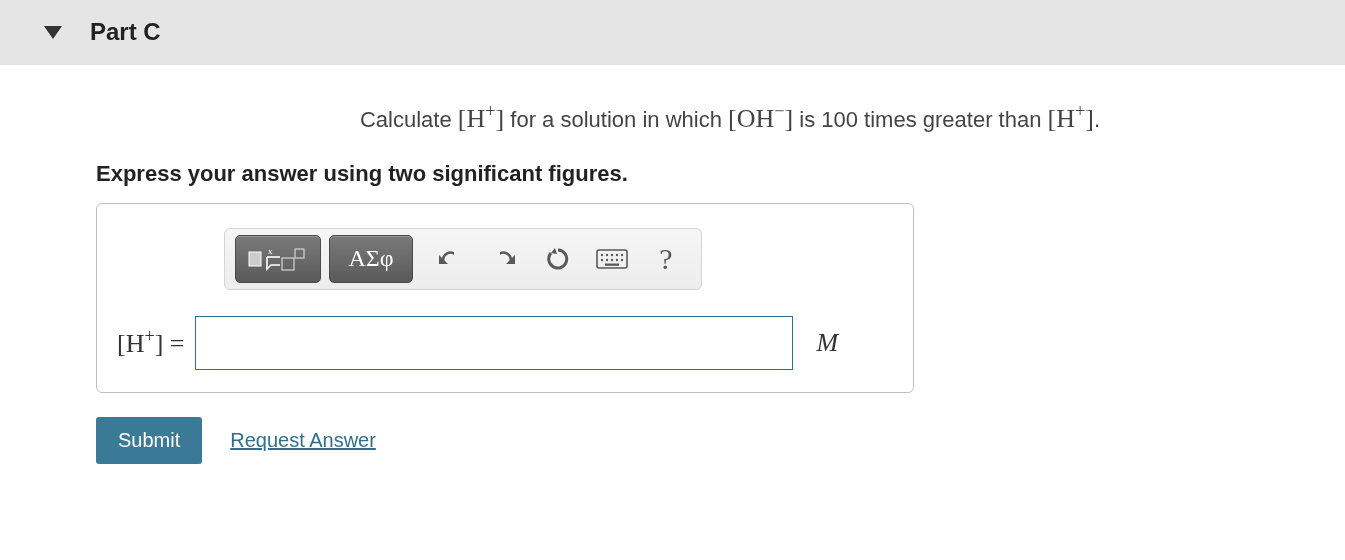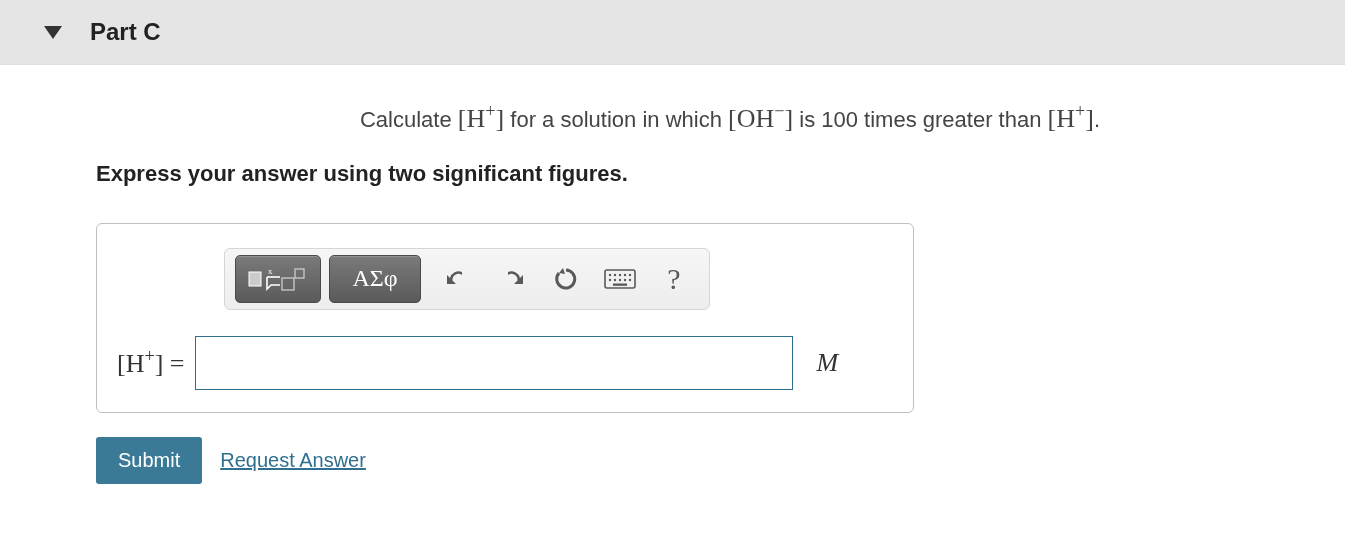--- a/index.html
+++ b/index.html
@@ -44,21 +44,21 @@
   }
   .chem {
     font-family: 'Times New Roman', serif;
     font-size: 26px;
   }
   .sup { font-size: 0.7em; vertical-align: super; }
   .instruction {
     font-weight: bold;
     font-size: 22px;
     color: #222;
-    margin-bottom: 36px;
+    margin-bottom: 16px;
   }
   .answer-box {
     border: 1px solid #bfbfbf;
     border-radius: 6px;
     padding: 24px 20px 22px 20px;
     width: 818px;
     position: relative;
   }
   .toolbar {
     display: inline-flex;
@@ -78,21 +78,21 @@
     font-family: 'Times New Roman', serif;
     display: flex;
     align-items: center;
     justify-content: center;
     height: 48px;
     margin-right: 8px;
     cursor: pointer;
     box-shadow: inset 0 1px 0 rgba(255,255,255,0.2);
   }
   .tb-math { width: 86px; font-size: 20px; }
-  .tb-greek { width: 92px; font-size: 24px; }
+  .tb-greek { width: 84px; font-size: 24px; }
   .tb-icon {
     width: 50px; 
     display: flex;
     align-items: center;
     justify-content: center;
     color: #595959;
     cursor: pointer;
     font-size: 26px;
     margin-left: 4px;
   }
@@ -118,21 +118,21 @@
   .unit {
     font-family: 'Times New Roman', serif;
     font-style: italic;
     font-size: 26px;
     margin-left: 24px;
   }
   .button-row {
     display: flex;
     align-items: center;
     margin-top: 24px;
-    gap: 18px;
+    gap: 28px;
   }
   .submit-btn {
     background: #3a7a96;
     color: #fff;
     border: none;
     border-radius: 3px;
     font-size: 20px;
     padding: 12px 22px;
     cursor: pointer;
   }

